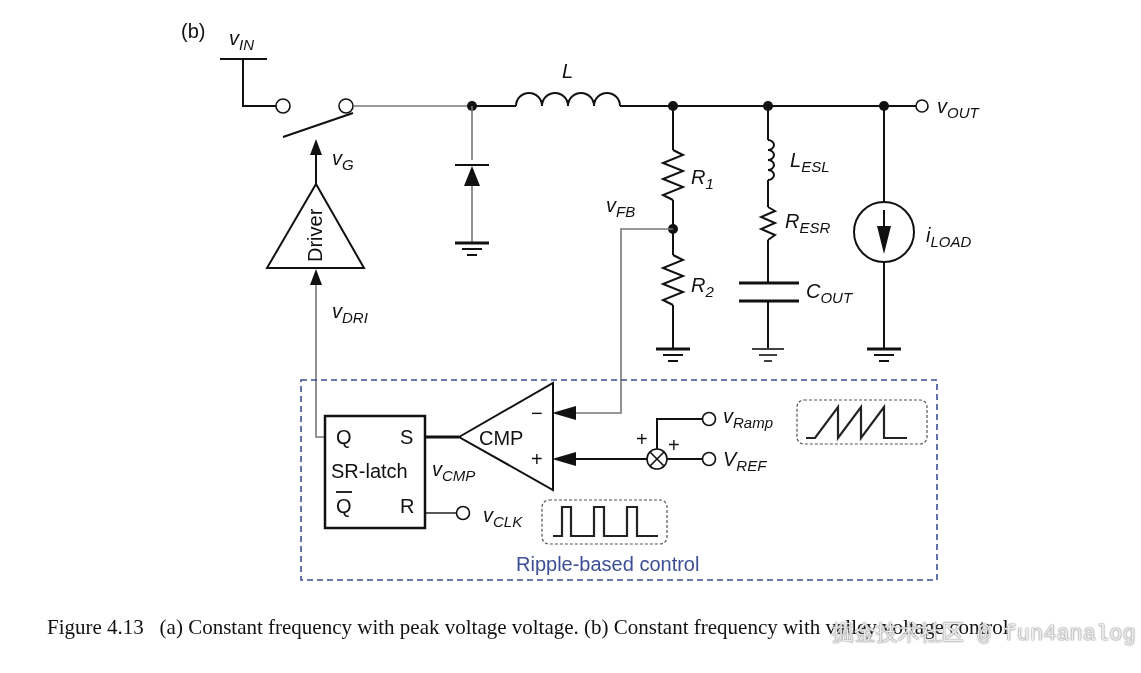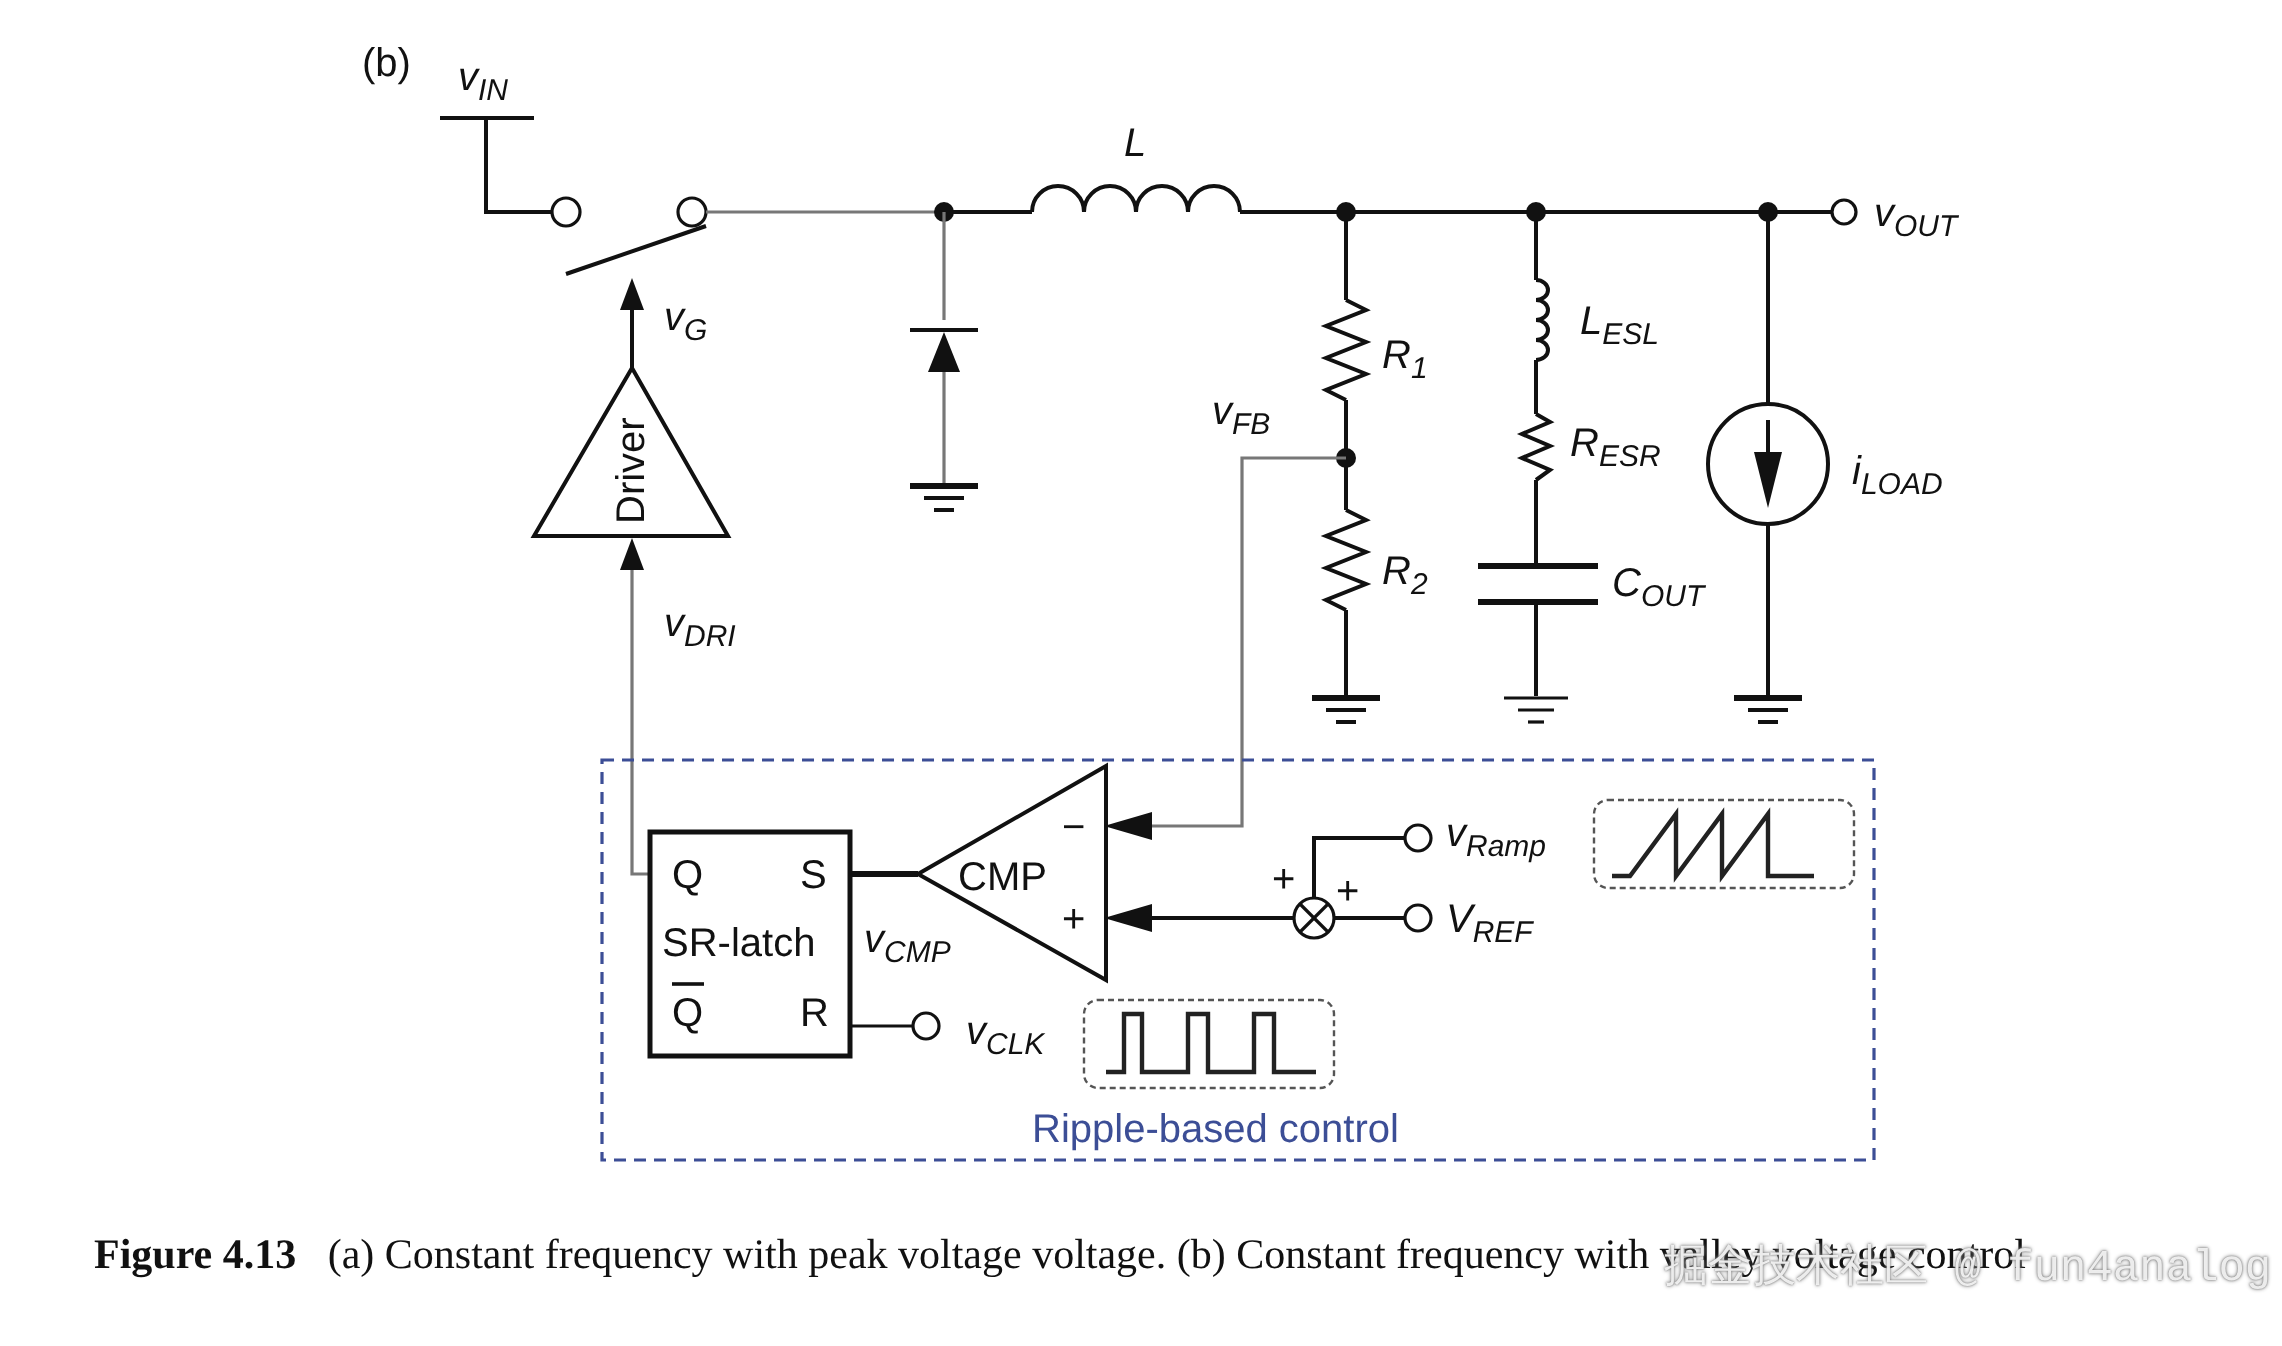--- a/index.html
+++ b/index.html
@@ -7,21 +7,21 @@
   #diagram { position: absolute; left: 0; top: 0; }
   .lbl { font-family: "Liberation Sans", sans-serif; font-size: 20px; fill: #111; }
   .it { font-style: italic; }
   .sub { font-size: 15px; }
   .blk { font-family: "Liberation Sans", sans-serif; font-size: 20px; fill: #111; }
   .ripple { font-family: "Liberation Sans", sans-serif; font-size: 20px; fill: #3c4e96; }
   .wire { stroke: #111; stroke-width: 2; fill: none; }
   .gwire { stroke: #777; stroke-width: 1.6; fill: none; }
   .caption { position: absolute; left: 47px; top: 612px; width: 1080px;
              font-family: "Liberation Serif", serif; font-size: 21px; color: #111; line-height: 31px; }
-  .caption b { font-weight: bold; }
+  .caption b { font-weight: normal; }
   .wm { position: absolute; left: 800px; top: 618px; font-family: Liberation Mono, monospace;
         font-size: 22px; color: rgba(255,255,255,0.85); text-shadow: 0 0 2px #888, 0 0 1px #666; margin-left: 32px; }
 </style>
 </head>
 <body>
 
 <svg id="diagram" width="1141" height="610" viewBox="0 0 1141 610">
 
   <text class="lbl" x="181" y="38">(b)</text>
 

